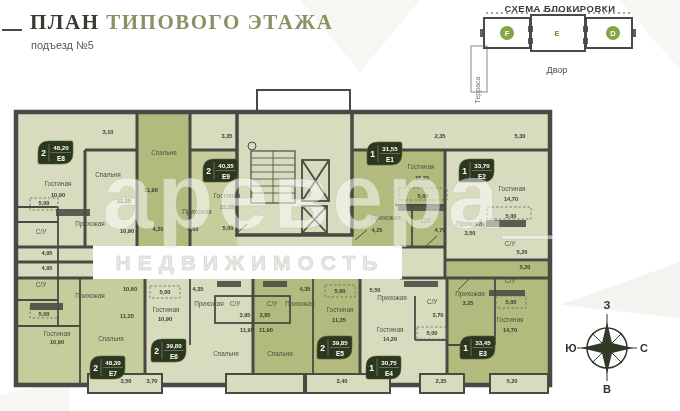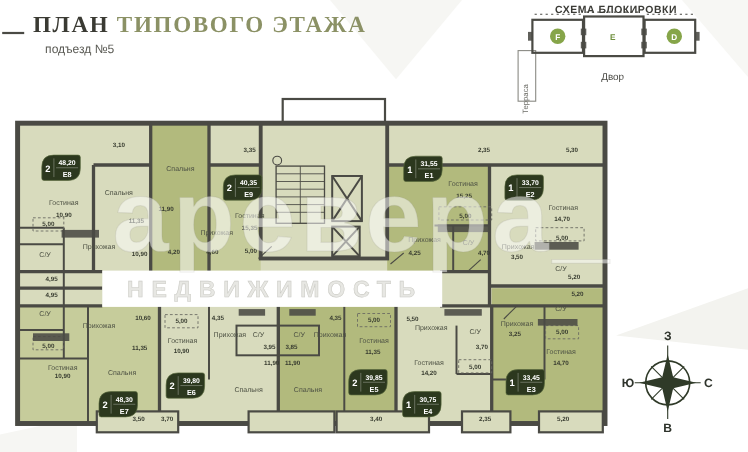--- a/index.html
+++ b/index.html
@@ -4,21 +4,21 @@
 <style>
   html,body{margin:0;padding:0;background:#fff;}
   .stage{position:relative;width:680px;height:411px;background:#ffffff;overflow:hidden;
          font-family:"Liberation Sans",sans-serif;}
   .stage svg{position:absolute;left:0;top:0;}
   .header{position:absolute;left:0;top:10px;z-index:5;}
   .header .dash{position:absolute;left:2px;top:19px;width:20px;height:2px;background:#4a4a44;}
   .header h1{margin:0 0 0 30px;font-family:"Liberation Serif",serif;font-weight:bold;
              font-size:21px;letter-spacing:1.5px;color:#3a3a33;}
   .header h1 .accent{color:#8b9165;}
-  .header .subtitle{margin:4px 0 0 41px;font-size:11px;color:#5a5a54;}
+  .header .subtitle{margin:4px 0 0 31px;font-size:11px;color:#5a5a54;}
   
   text{font-family:"Liberation Sans",sans-serif;}
   .lbl{text-anchor:middle;}
   .lbl.room{font-size:6.4px;fill:#4e5244;}
   .lbl.dim{font-size:5.7px;font-weight:bold;fill:#383c30;}
   .badge-bg{fill:#2c381e;stroke:#55663a;stroke-width:.6;}
   .badge-div{stroke:rgba(255,255,255,.45);stroke-width:.6;}
   .badge-rooms{fill:#fff;font-size:8.5px;font-weight:bold;text-anchor:middle;}
   .badge-area{fill:#fff;font-size:6.2px;font-weight:bold;text-anchor:middle;}
   .badge-id{fill:#fff;font-size:6.6px;font-weight:bold;text-anchor:middle;}

